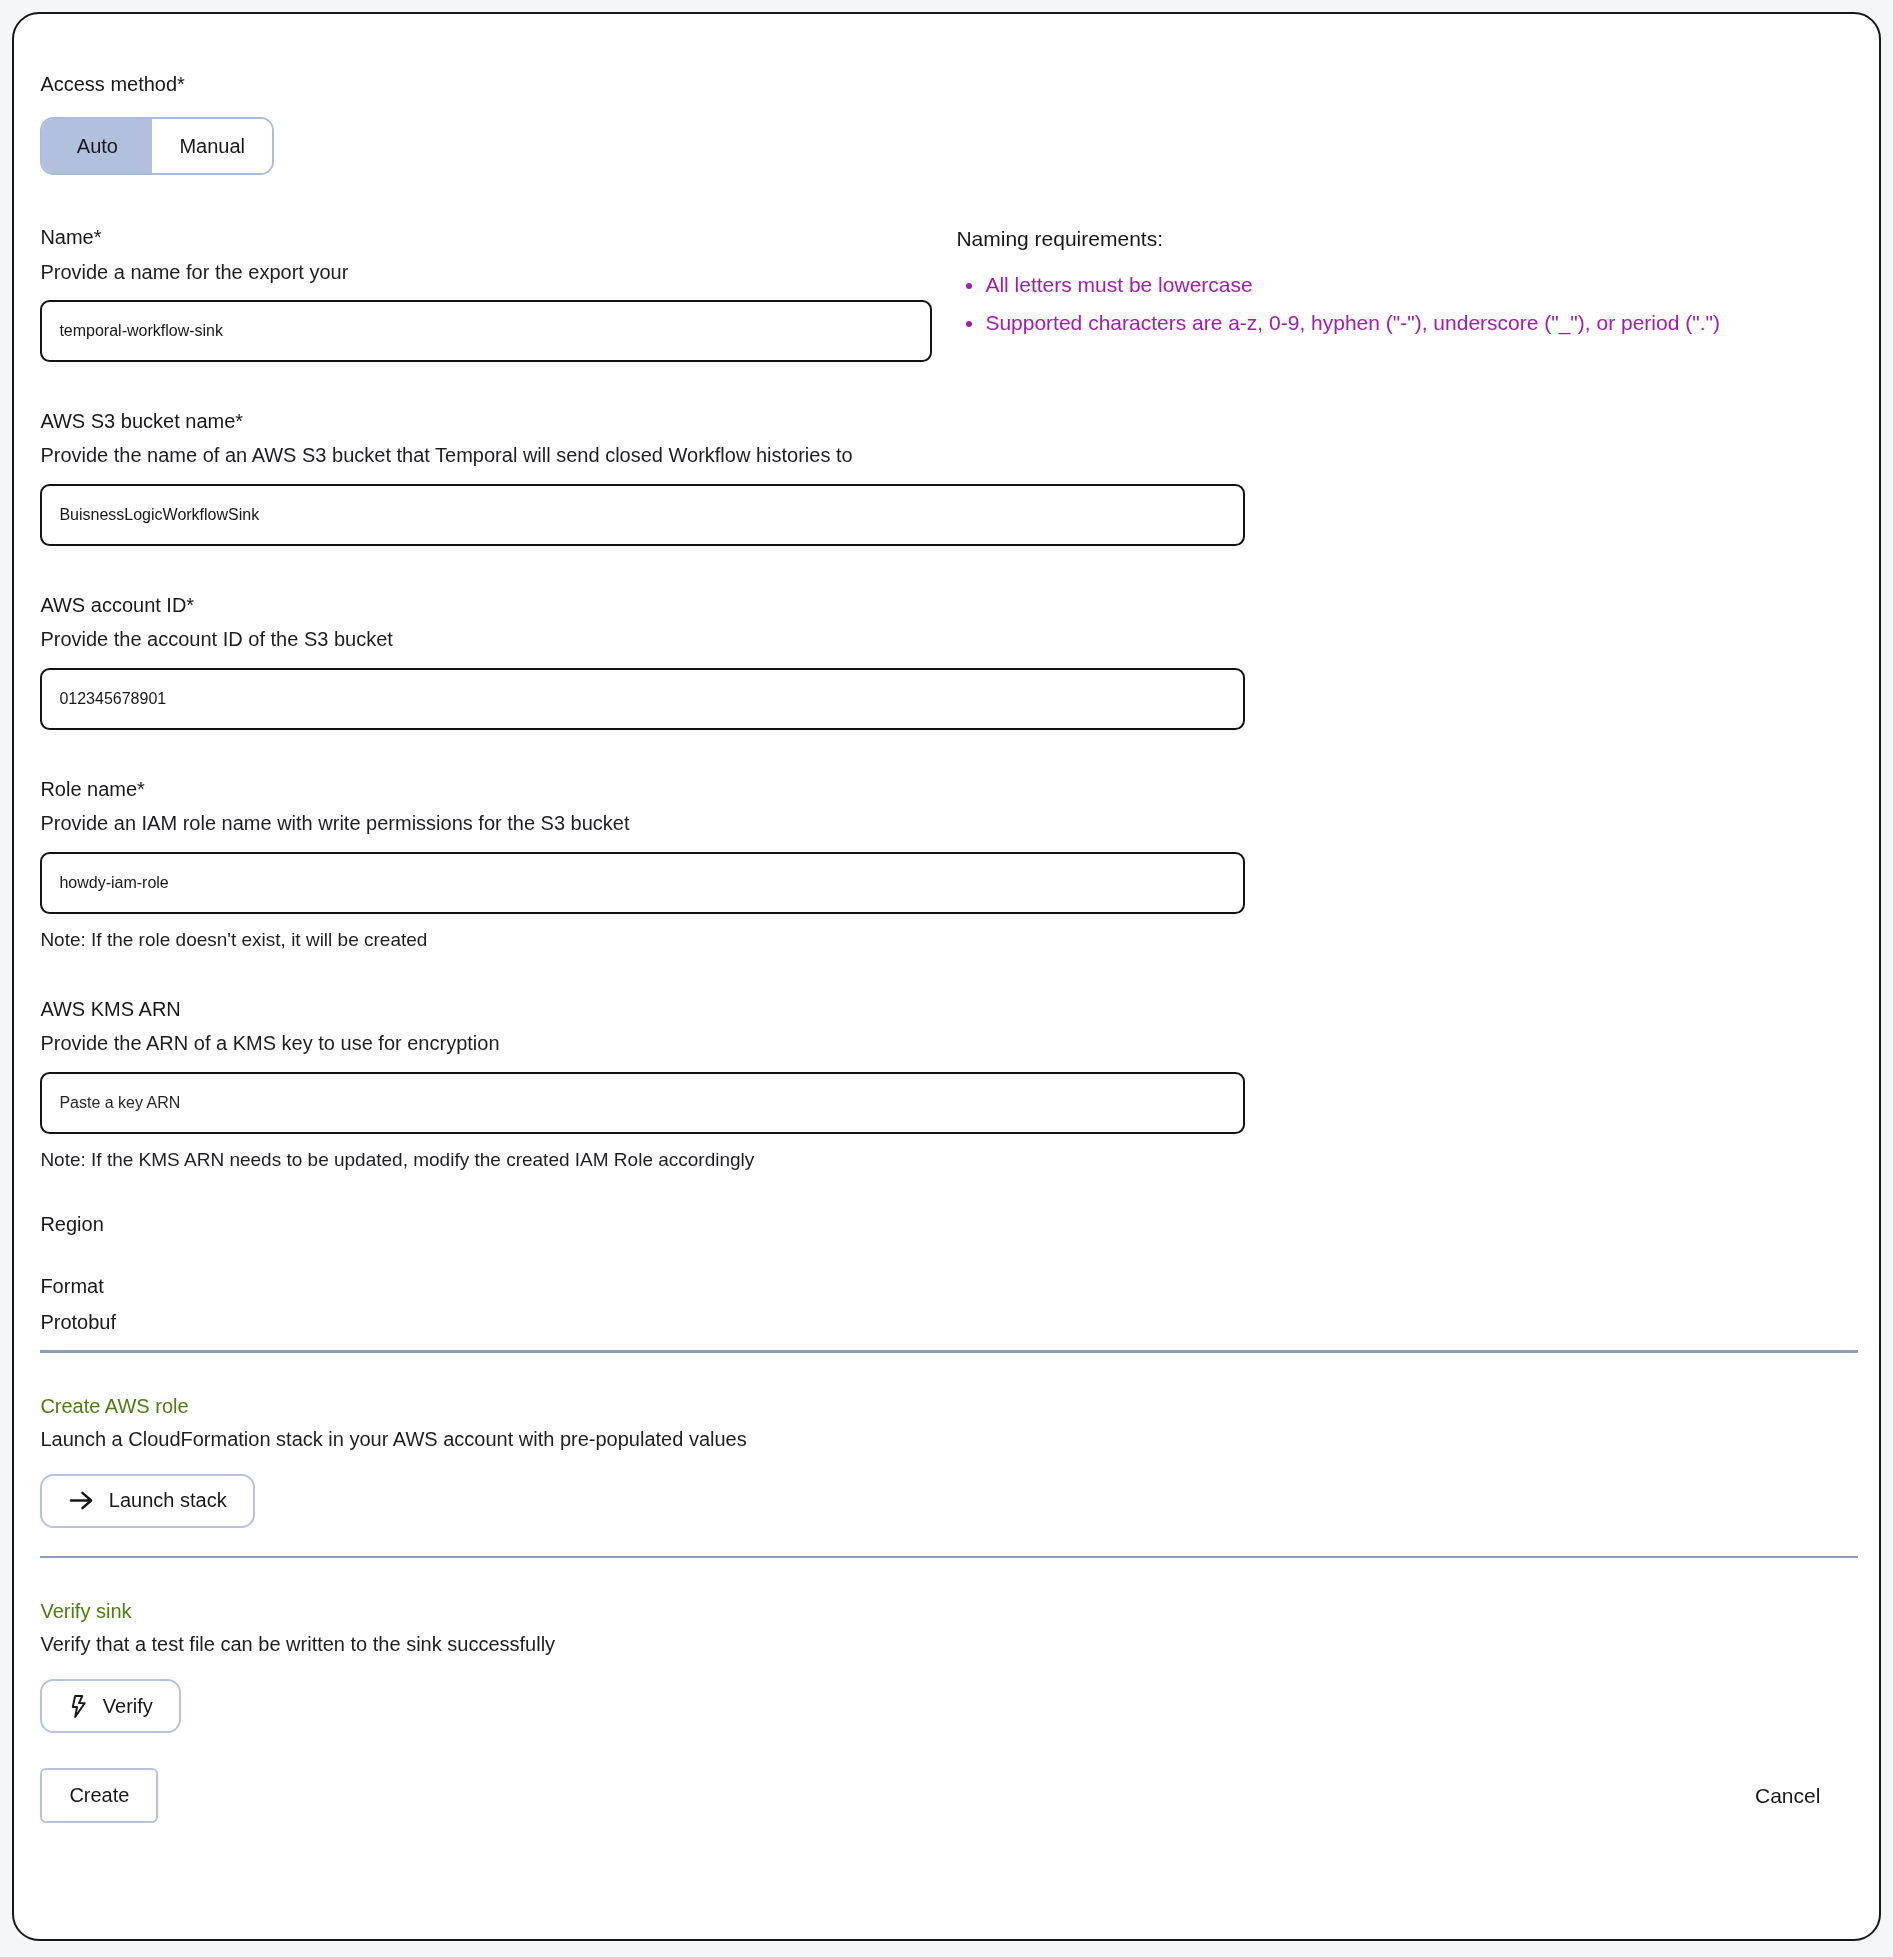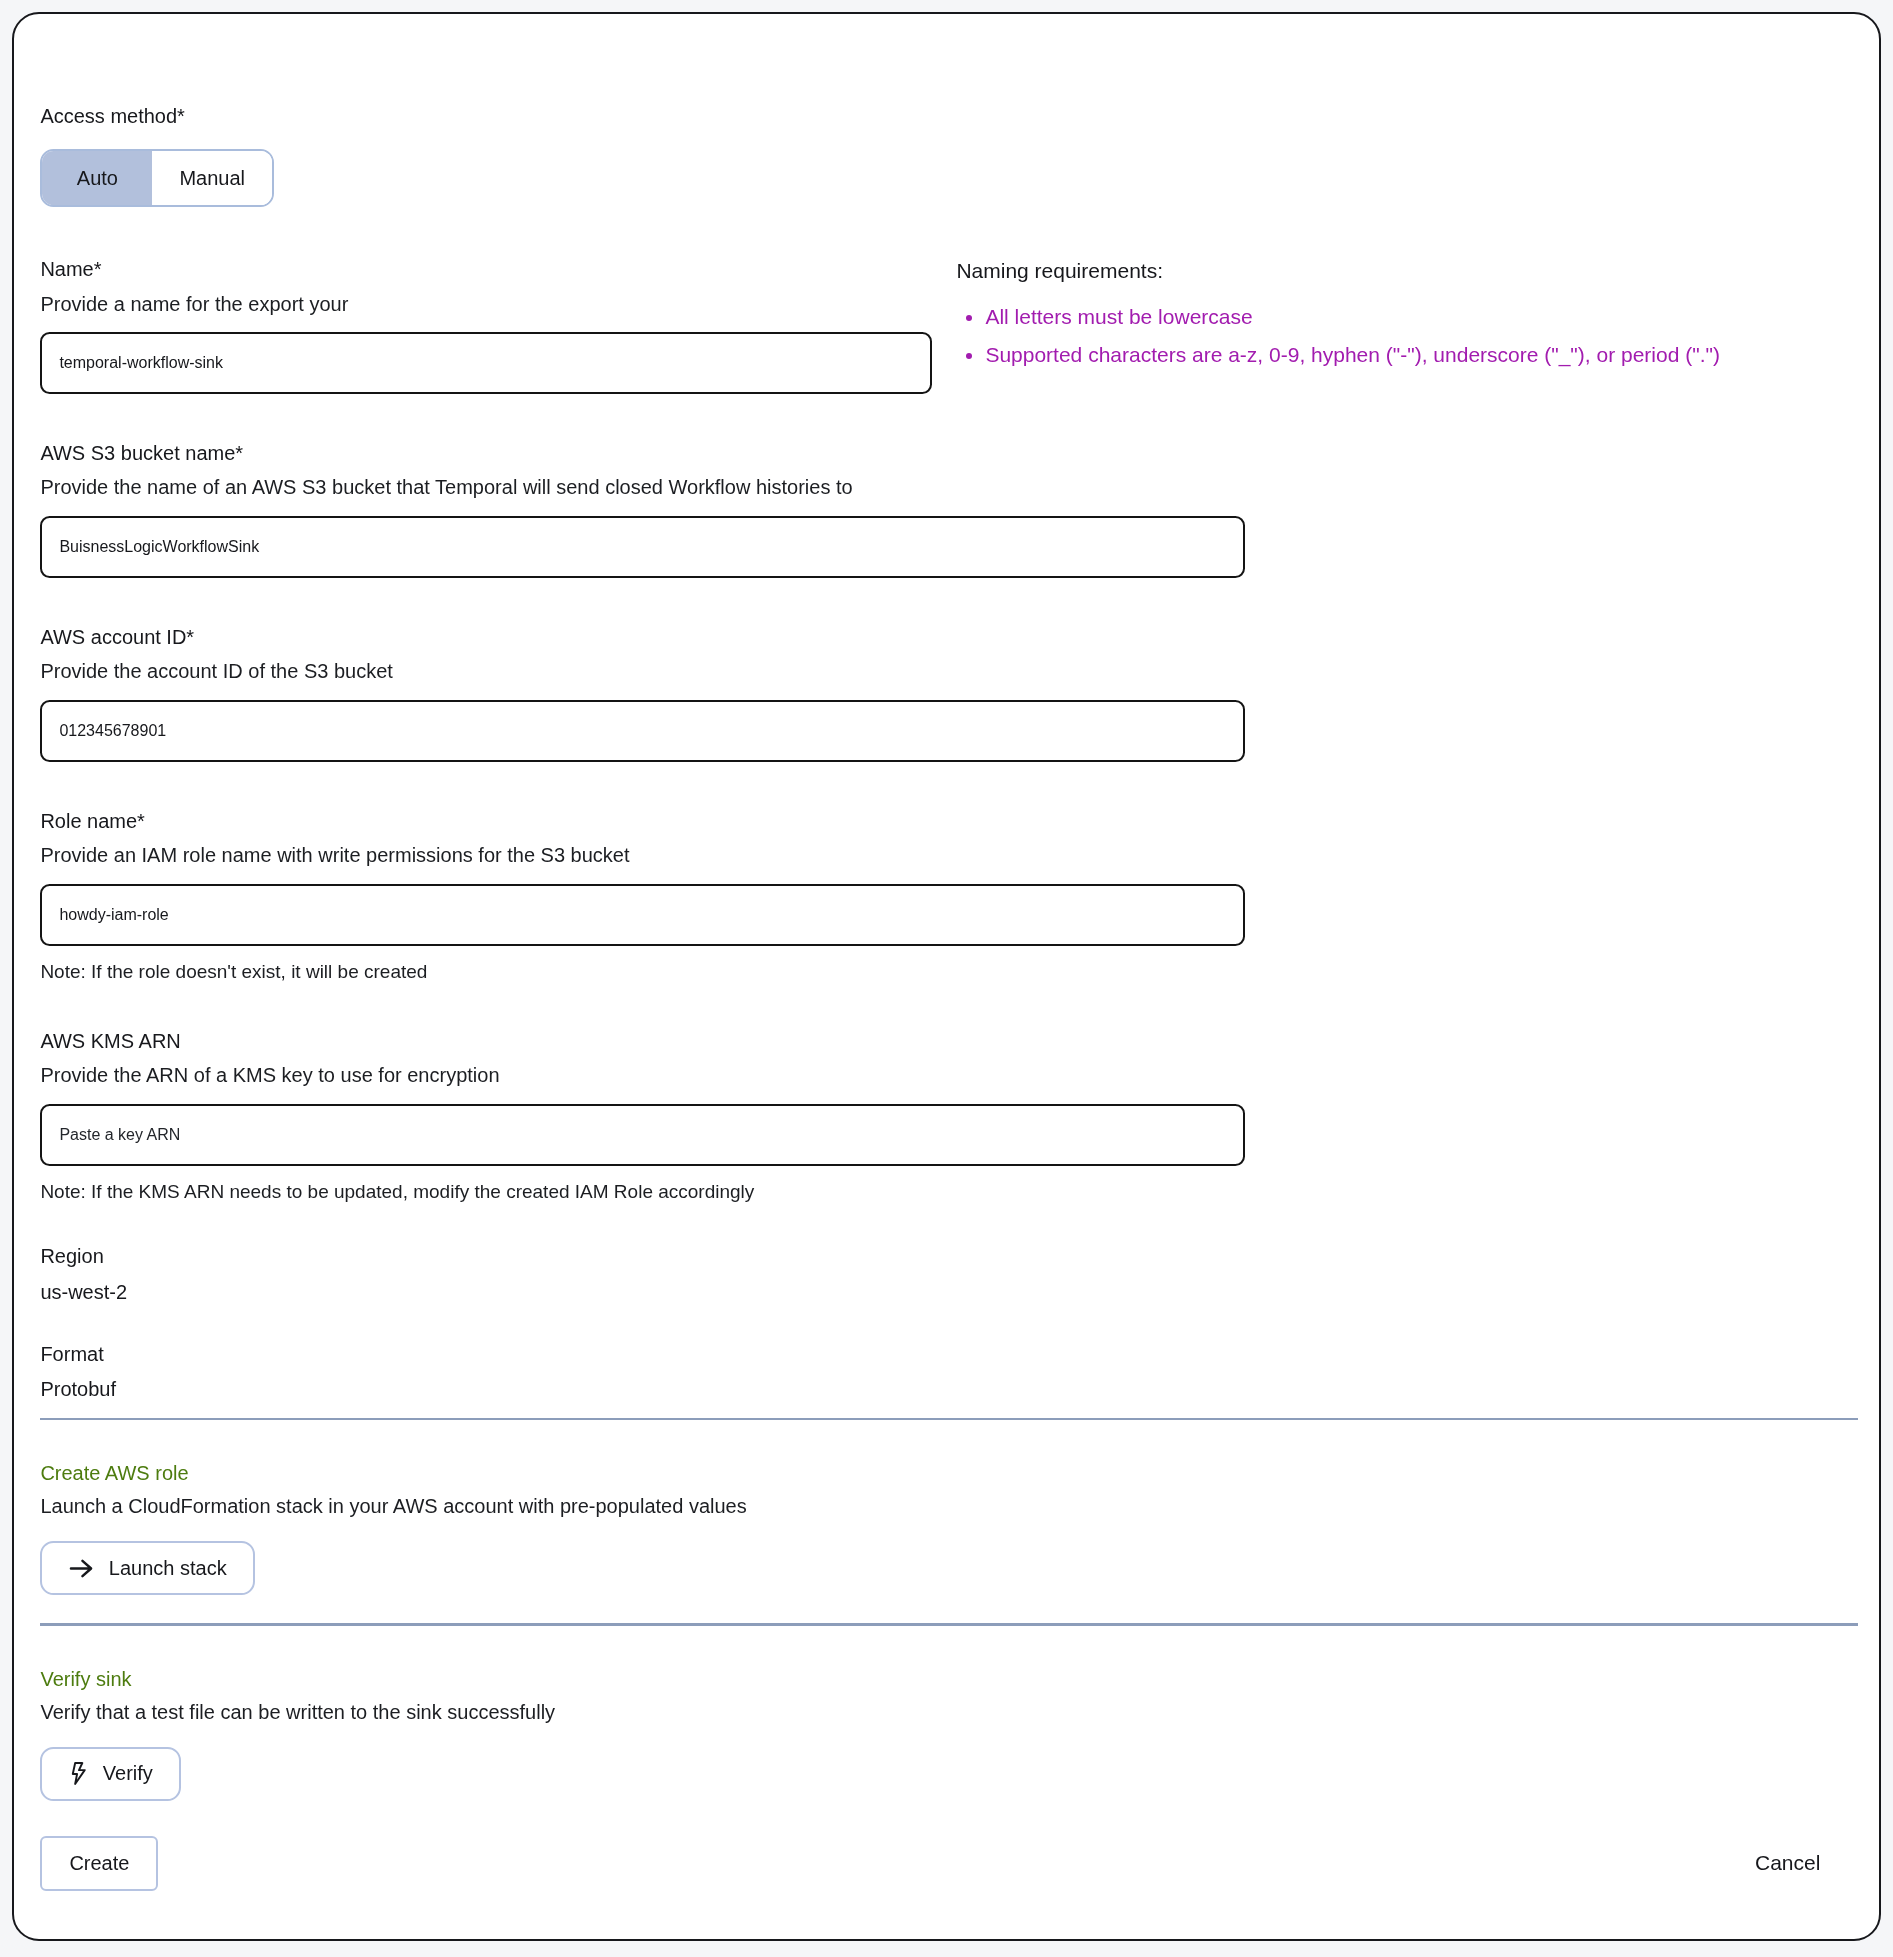--- a/index.html
+++ b/index.html
@@ -9,21 +9,21 @@
     font-family:"Liberation Sans", sans-serif;
     color:#17181c;
     position:relative;
   }
   .card {
     position:absolute;
     left:12.4px; top:12.4px; width:1869px; height:1929px;
     background:#ffffff;
     border:2.9px solid #17181c;
     border-radius:27px;
-    padding:89px 21px 38px 26px;
+    padding:57px 21px 38px 26px;
     overflow:hidden;
   }
   .label { font-size:20px; line-height:27px; color:#17181c; }
   .desc  { font-size:20px; line-height:27px; color:#1c1e22; margin-top:7.6px; }
   .note  { font-size:19px; line-height:21px; color:#1c1e22; margin-top:15.3px; }
 
   
   .toggle {
     display:inline-flex;
     margin-top:19px;
@@ -190,21 +190,20 @@
   <div class="field">
     <div class="label">AWS KMS ARN</div>
     <div class="desc">Provide the ARN of a KMS key to use for encryption</div>
     <input type="text" placeholder="Paste a key ARN" style="">
     <div class="note">Note: If the KMS ARN needs to be updated, modify the created IAM Role accordingly</div>
   </div>
 
   
   <div class="kv">
     <div class="k">Region</div>
-    <div class="v">us-west-2</div>
   </div>
 
   
   <div class="kv">
     <div class="k">Format</div>
     <div class="v">Protobuf</div>
   </div>
 
   <hr class="divider">
 

